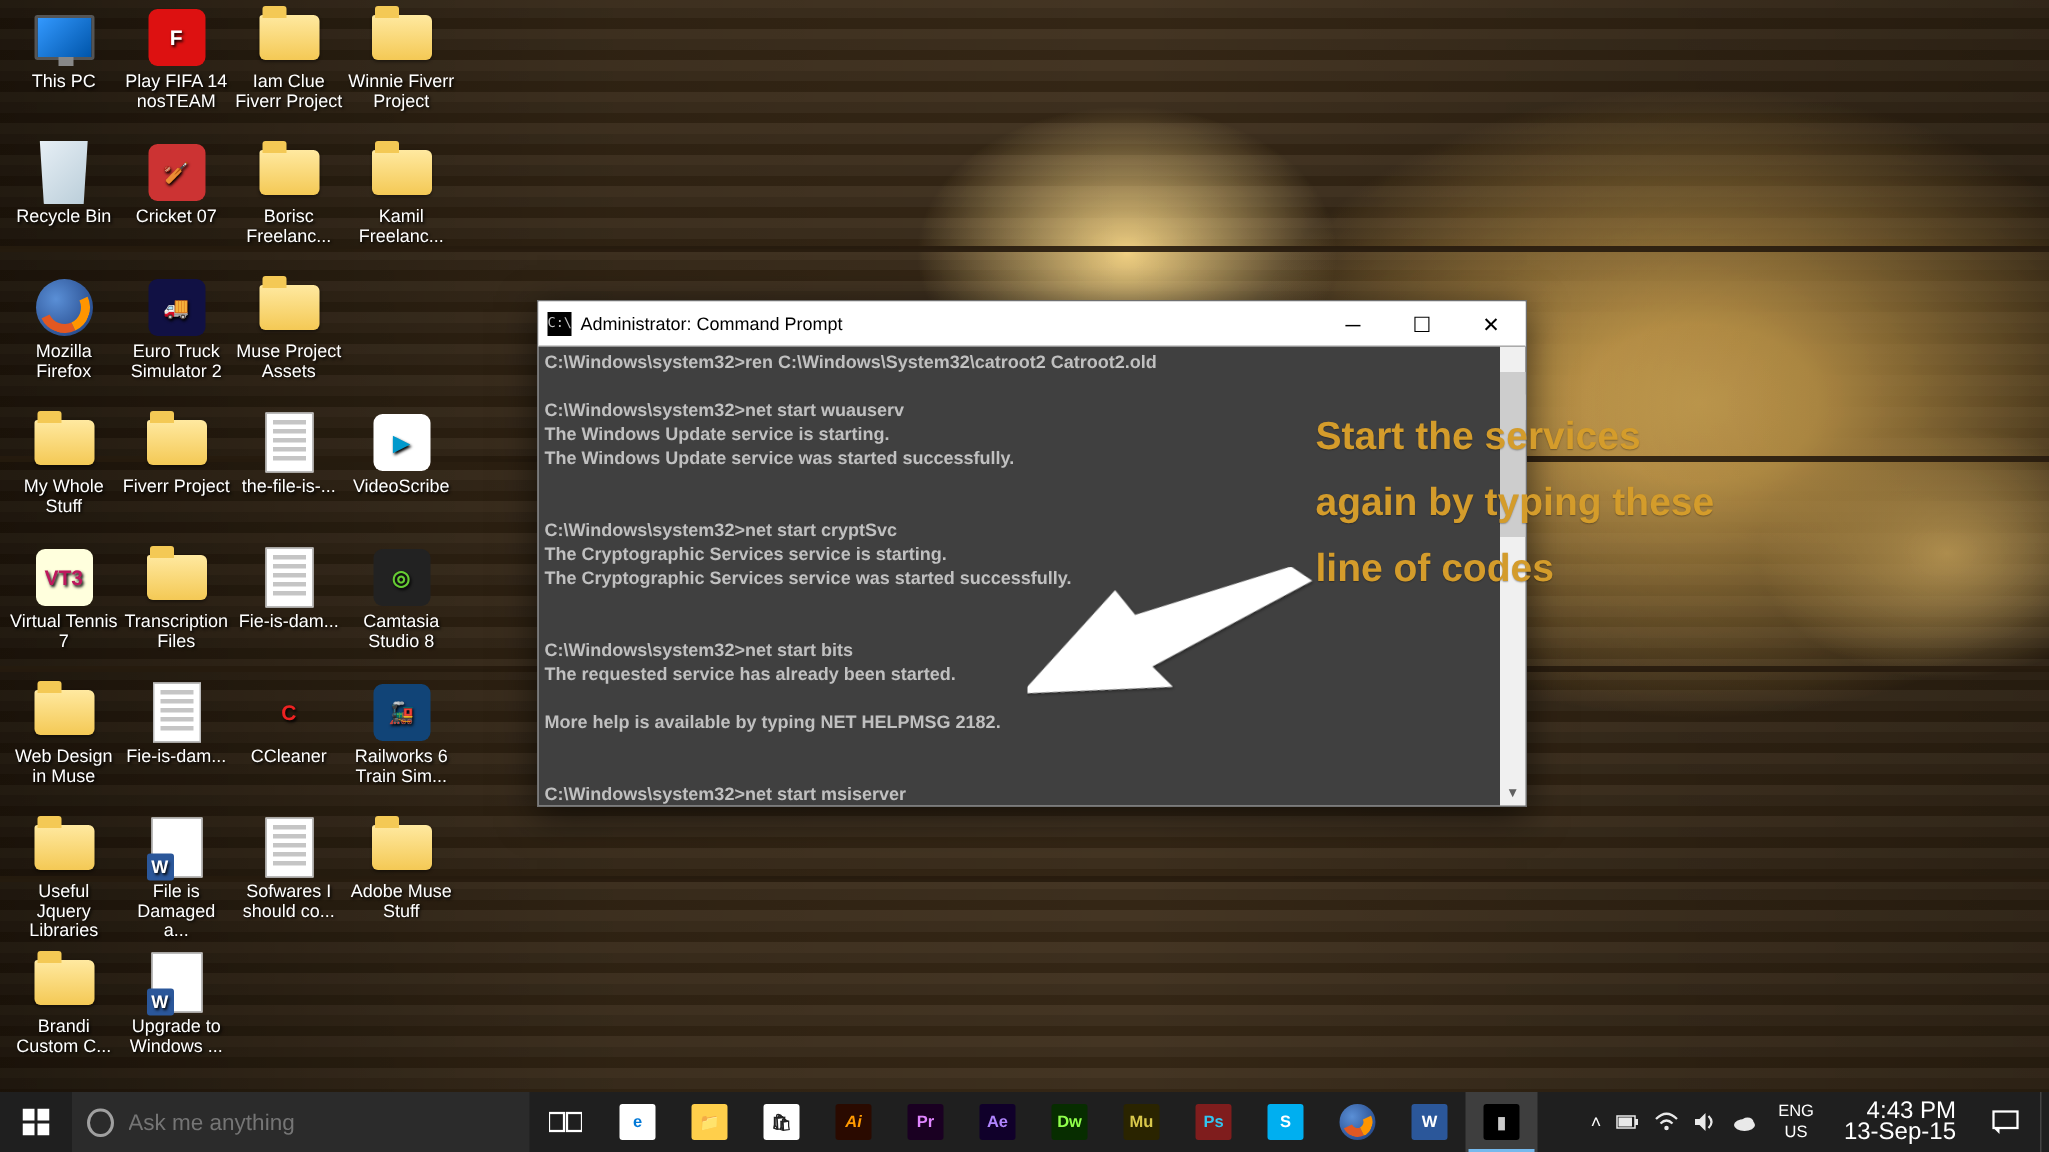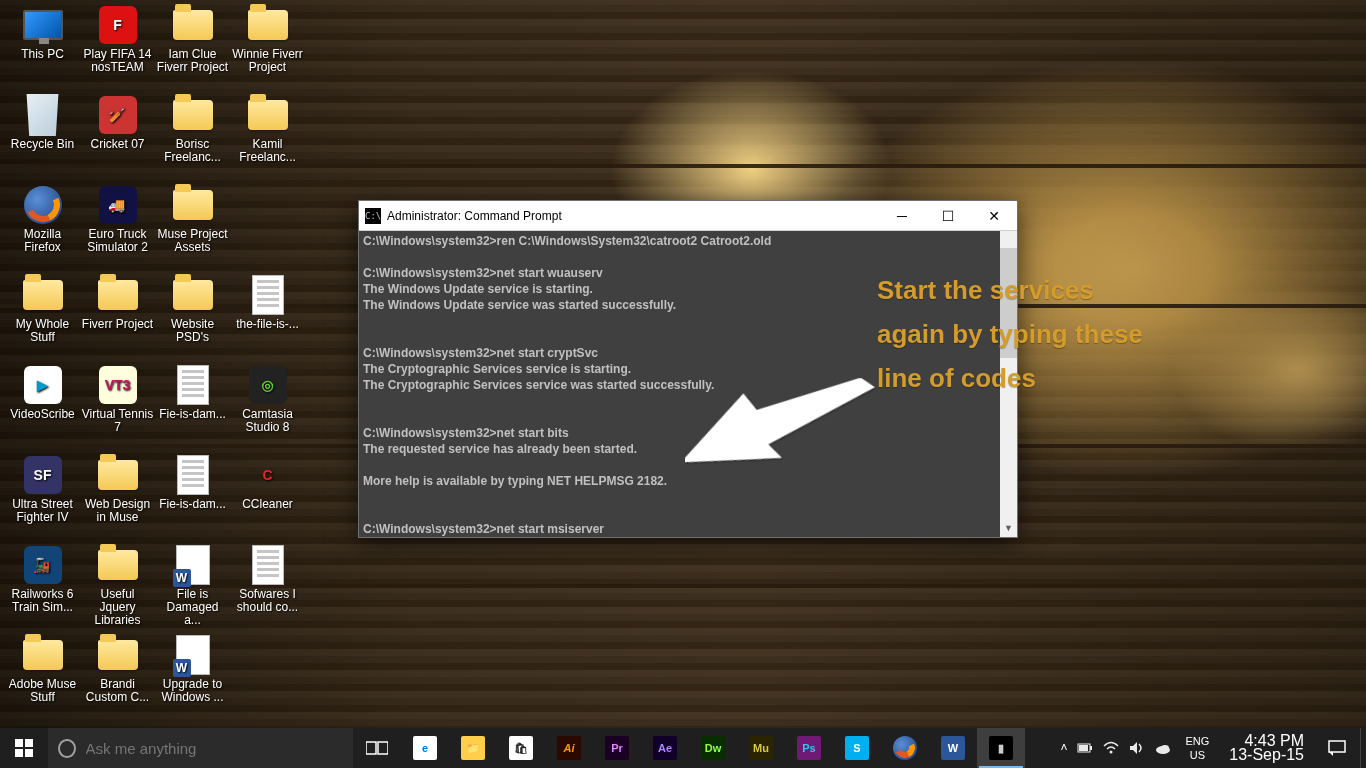--- a/index.html
+++ b/index.html
@@ -156,59 +156,53 @@
       <div class="lbl">My Whole Stuff</div>
     </div>
     <div class="di">
       <div class="ic">
         <div class="folder"></div>
       </div>
       <div class="lbl">Fiverr Project</div>
     </div>
     <div class="di">
       <div class="ic">
-        <div class="folder"></div>
-      </div>
-      <div class="lbl">Website PSD's</div>
-    </div>
-    <div class="di">
-      <div class="ic">
         <div class="doc"></div>
       </div>
       <div class="lbl">the-file-is-...</div>
     </div>
     <div class="di">
       <div class="ic">
         <div class="block" style="background: rgb(255, 255, 255); color: rgb(0, 153, 204);">▶</div>
       </div>
       <div class="lbl">VideoScribe</div>
     </div>
     <div class="di">
       <div class="ic">
         <div class="block" style="background: rgb(255, 255, 221); color: #be185d;">VT3</div>
       </div>
       <div class="lbl">Virtual Tennis 7</div>
     </div>
     <div class="di">
       <div class="ic">
+        <div class="folder"></div>
+      </div>
+      <div class="lbl">Transcription Files</div>
+    </div>
+    <div class="di">
+      <div class="ic">
         <div class="doc"></div>
       </div>
       <div class="lbl">Fie-is-dam...</div>
     </div>
     <div class="di">
       <div class="ic">
         <div class="block" style="background: rgb(34, 34, 34); color: rgb(102, 204, 51);">◎</div>
       </div>
       <div class="lbl">Camtasia Studio 8</div>
-    </div>
-    <div class="di">
-      <div class="ic">
-        <div class="block" style="background: rgb(51, 51, 102); color: rgb(255, 255, 255);">SF</div>
-      </div>
-      <div class="lbl">Ultra Street Fighter IV</div>
     </div>
     <div class="di">
       <div class="ic">
         <div class="folder"></div>
       </div>
       <div class="lbl">Web Design in Muse</div>
     </div>
     <div class="di">
       <div class="ic">
         <div class="doc"></div>
@@ -359,21 +353,21 @@
       <div class="tb-app">
         <div class="app-ic" style="background: rgb(16, 0, 42); color: rgb(177, 133, 255);">Ae</div>
       </div>
       <div class="tb-app">
         <div class="app-ic" style="background: rgb(7, 45, 0); color: rgb(143, 255, 75);">Dw</div>
       </div>
       <div class="tb-app">
         <div class="app-ic" style="background: rgb(42, 36, 0); color: rgb(217, 200, 75);">Mu</div>
       </div>
       <div class="tb-app">
-        <div class="app-ic" style="background: #701a75; color: rgb(49, 197, 240);">Ps</div>
+        <div class="app-ic" style="background: #7f1d1d; color: rgb(49, 197, 240);">Ps</div>
       </div>
       <div class="tb-app">
         <div class="app-ic" style="background: rgb(0, 175, 240); color: rgb(255, 255, 255);">S</div>
       </div>
       <div class="tb-app">
         <div class="app-ic">
           <div class="ff" style="width: 24px; height: 24px;"></div>
         </div>
       </div>
       <div class="tb-app">

